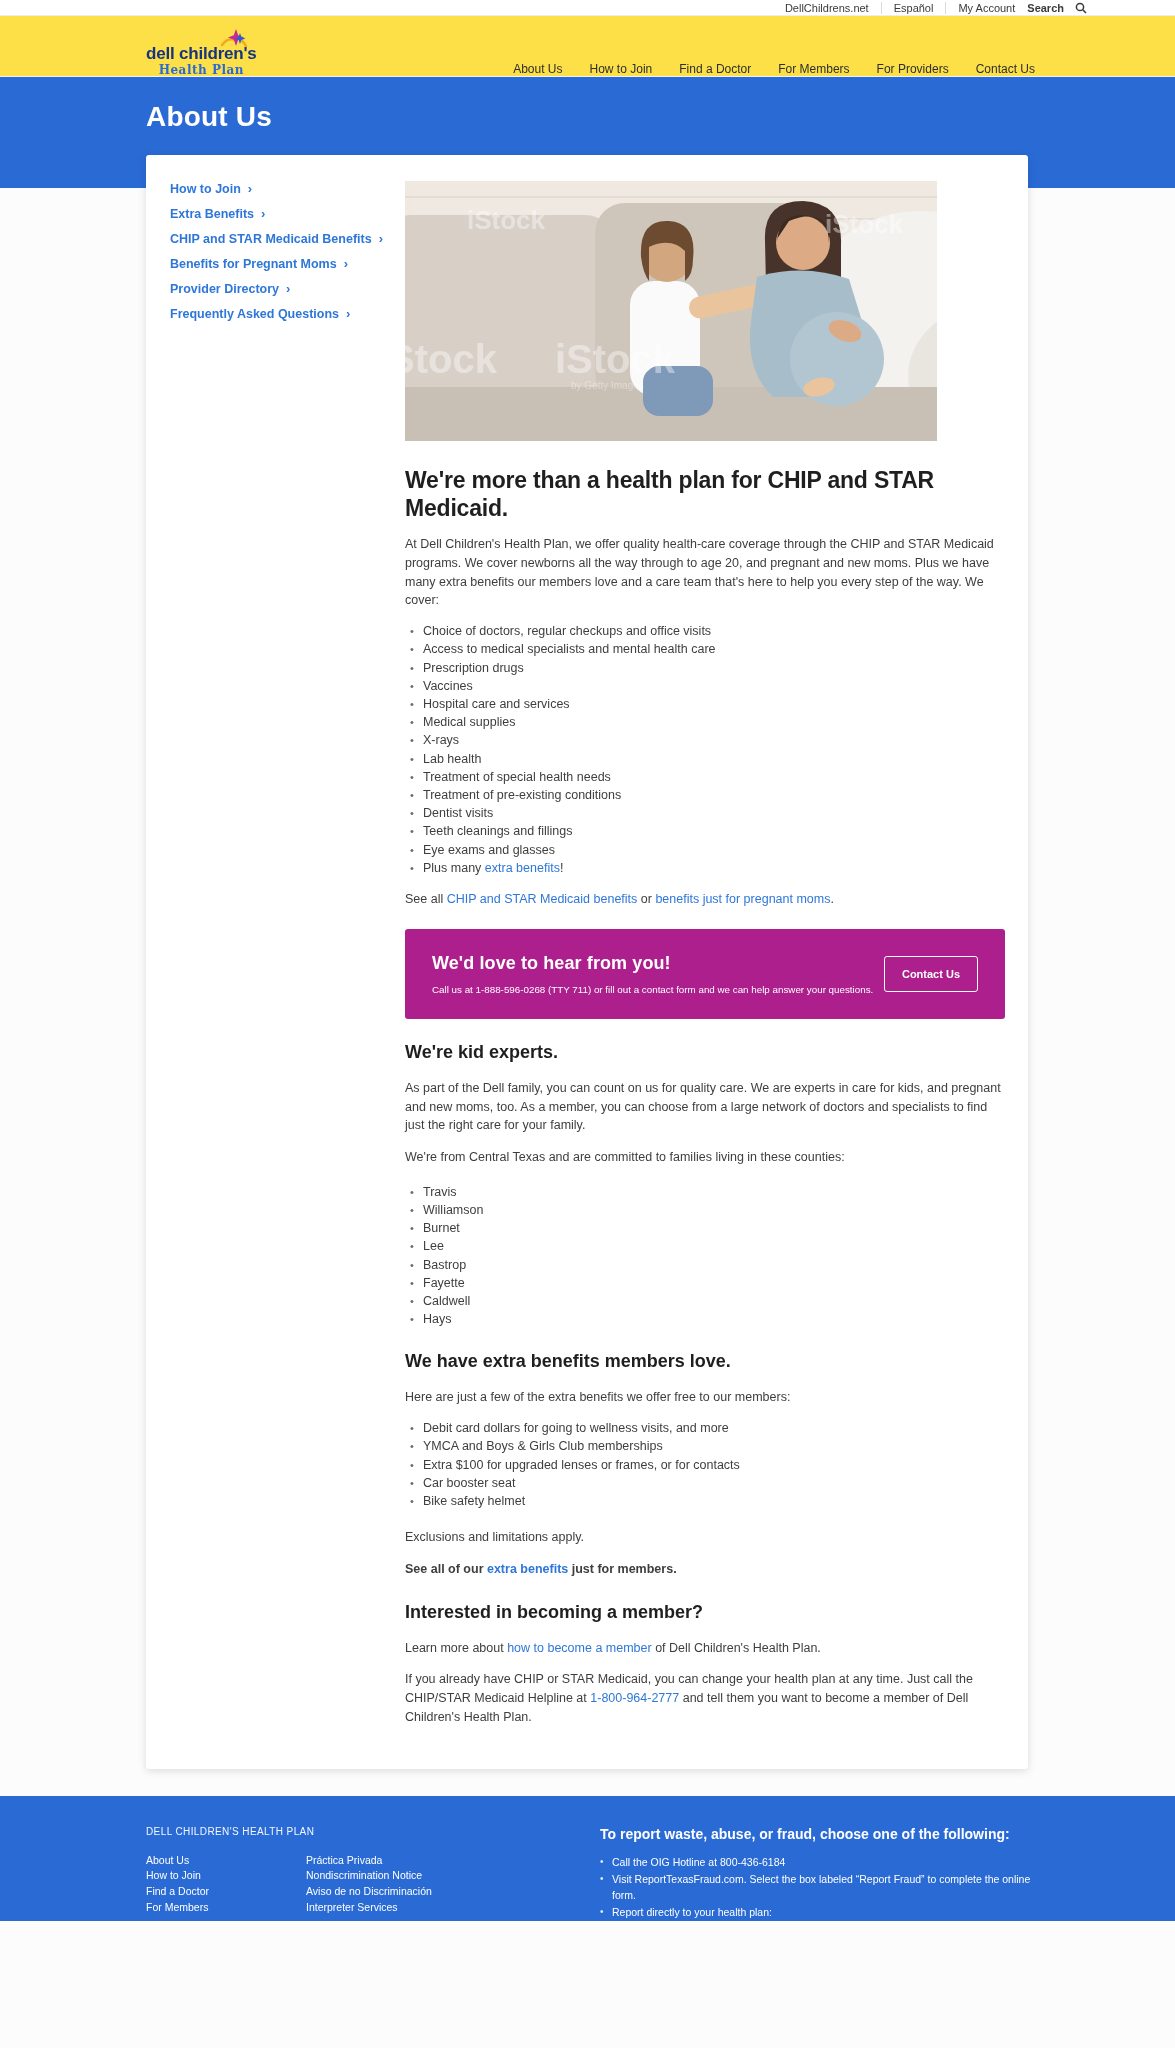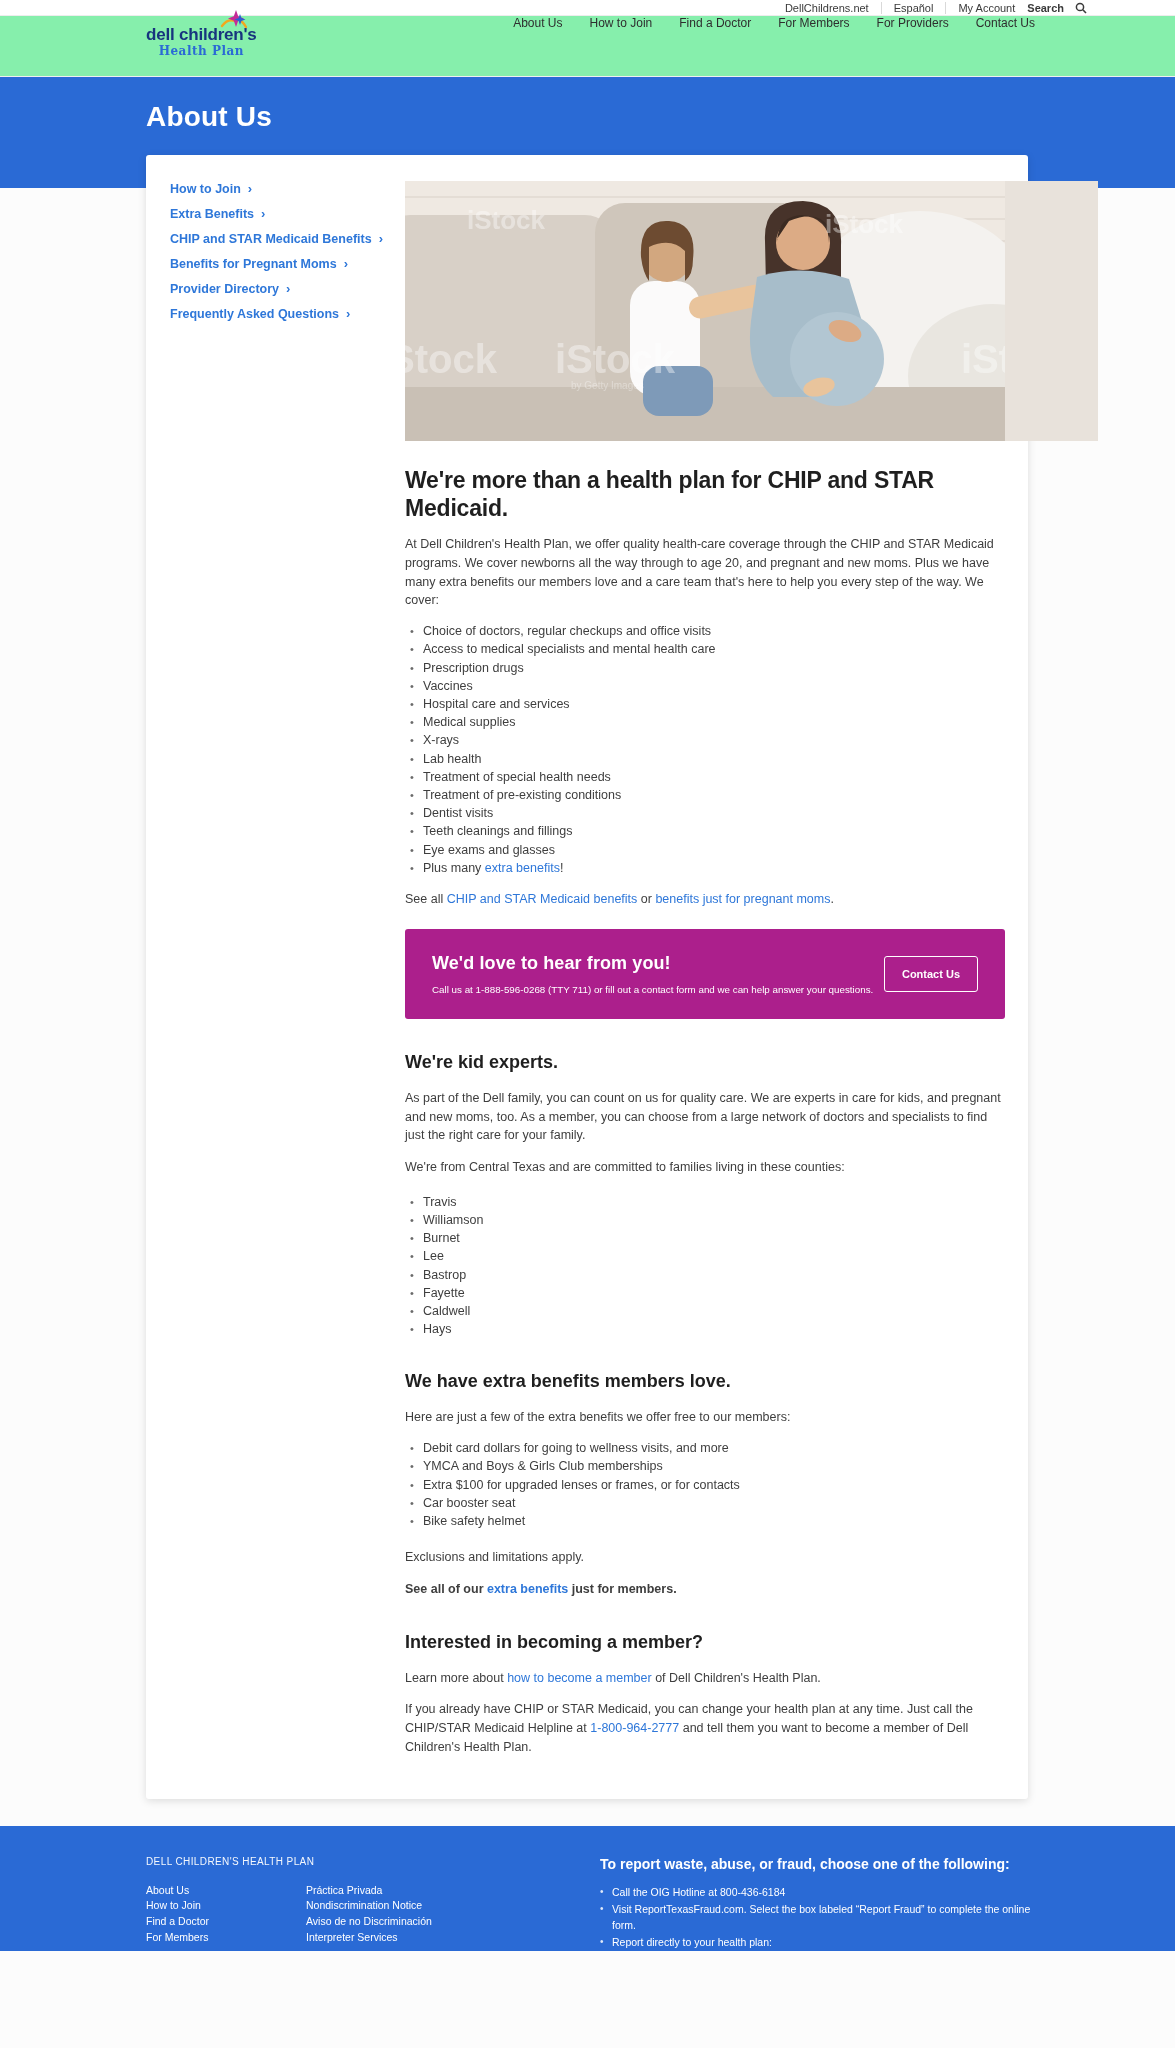--- a/index.html
+++ b/index.html
@@ -9,52 +9,52 @@
   :root{
     --blue:#2a6ad5; --link:#2e77d9; --magenta:#ac1f8c; --navy:#17347e; --ink:#1f1f1f;
   }
   
   .utilbar{background:#fff;height:16px;display:flex;justify-content:flex-end;align-items:center;padding-right:88px;border-bottom:1px solid #ededed}
   .utilbar ul{list-style:none;display:flex;align-items:center}
   .utilbar li{font-size:11px;color:#3a3a3a;padding:0 12px;border-right:1px solid #d9d9d9;line-height:12px}
   .utilbar li:last-child{border-right:none;padding-right:0}
   .util-search{font-size:11px;color:#3a3a3a;display:flex;align-items:center;gap:11px;padding-left:12px;font-weight:bold}
   
-  .site-header{background:#86efac;height:61px;display:flex;align-items:flex-start;justify-content:space-between;padding:0 140px 0 146px;border-bottom:1px solid #f0f0f0}
+  .site-header{background:#fde047;height:61px;display:flex;align-items:flex-end;justify-content:space-between;padding:0 140px 0 146px;border-bottom:1px solid #f0f0f0}
   .logo{position:relative;line-height:1;padding-top:10px}
   .logo .star{position:absolute;top:-6px;left:74px}
   .logo-l1{font-size:17px;font-weight:bold;color:var(--navy);letter-spacing:-.2px}
   .logo-l2{font-size:12px;font-family:"DejaVu Serif",serif;font-weight:bold;color:var(--blue);text-align:center;margin-top:2px;letter-spacing:.5px}
   .mainnav ul{list-style:none;display:flex;gap:27px}
   .mainnav li{font-size:12px;color:#2e2e2e}
   
   .band{background:var(--blue);height:111px;padding:24px 0 0 146px}
   .band h1{color:#fff;font-size:28px;letter-spacing:.2px}
   
   .card{width:882px;margin:-33px 0 0 146px;background:#fff;border-radius:3px;box-shadow:0 2px 8px rgba(0,0,0,.13);display:flex;padding:26px 23px 42px 24px;position:relative}
   .sidebar{width:235px;flex:none}
   .sidebar ul{list-style:none}
   .sidebar li{font-size:12.5px;font-weight:bold;color:var(--link);margin-bottom:10px;cursor:pointer}
   .sidebar .chev{margin-left:7px;font-size:13px}
   .content{width:600px;flex:none;font-size:12.5px;line-height:1.5}
-  .hero-img{width:693px;height:260px;overflow:hidden;background:#e8e2db}
+  .hero-img{width:532px;height:260px;overflow:hidden;background:#e8e2db}
   .content h2.title{font-size:23px;color:var(--ink);letter-spacing:-.2px;margin-top:26px;line-height:1.2}
   .content p{margin-top:13px;color:#3e3e3e}
   ul.bullets{list-style:none;margin-top:12px;padding-left:5px}
   ul.bullets.cont{margin-top:0}
   ul.bullets li{position:relative;padding-left:13px;line-height:18.2px;color:#3e3e3e}
   ul.bullets li::before{content:"•";position:absolute;left:0;top:0;color:#6a6a6a;font-size:11px}
   .lnk{color:var(--link)}
   
   .cta{margin-top:20px;background:var(--magenta);border-radius:3px;height:90px;display:flex;align-items:center;padding:0 27px;color:#fff}
   .cta-text{flex:1;min-width:0}
   .cta-text h3{font-size:18px;letter-spacing:.1px}
   .cta-text p{margin-top:6px;font-size:9.8px;color:#fff;white-space:nowrap}
   .cta-btn{flex:none;background:transparent;border:1.5px solid #fff;border-radius:3px;color:#fff;font-weight:bold;font-size:11px;padding:11px 17px;font-family:inherit;cursor:pointer}
-  .content h3.sec{font-size:18px;color:var(--ink);margin-top:30px}
+  .content h3.sec{font-size:18px;color:var(--ink);margin-top:20px}
   .bold{font-weight:bold;color:#2b2b2b}
   
   footer{background:var(--blue);margin-top:27px;color:#fff;padding-top:30px}
   .ft-top{display:flex;padding:0 140px 0 146px}
   .ft-left{width:454px;flex:none}
   .ft-brand{font-size:10px;font-weight:normal;letter-spacing:.4px;color:rgba(255,255,255,.95);margin-bottom:16px}
   .ft-cols{display:flex}
   .ft-cols ul{list-style:none}
   .ft-col1{width:160px}
   .ft-col2{width:280px}

